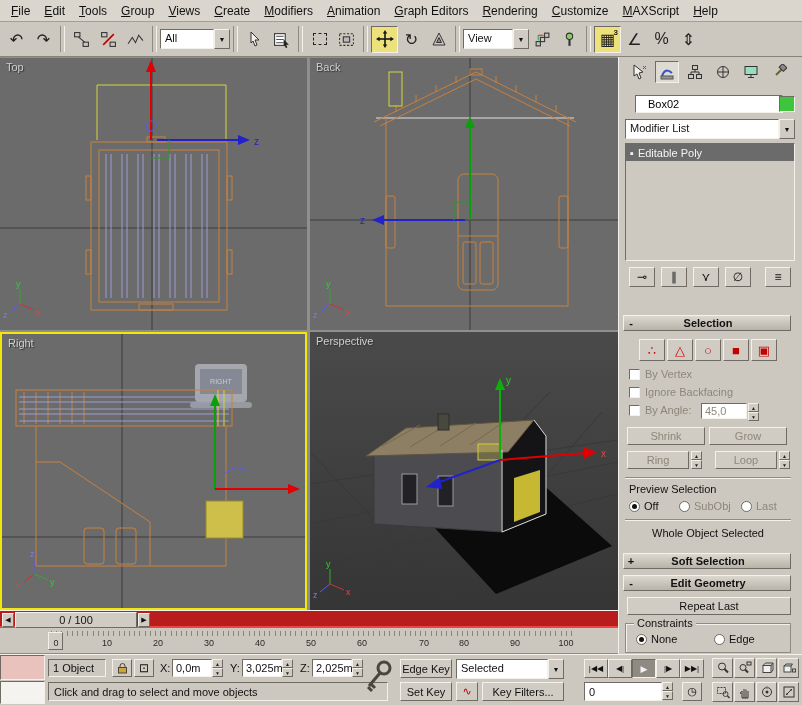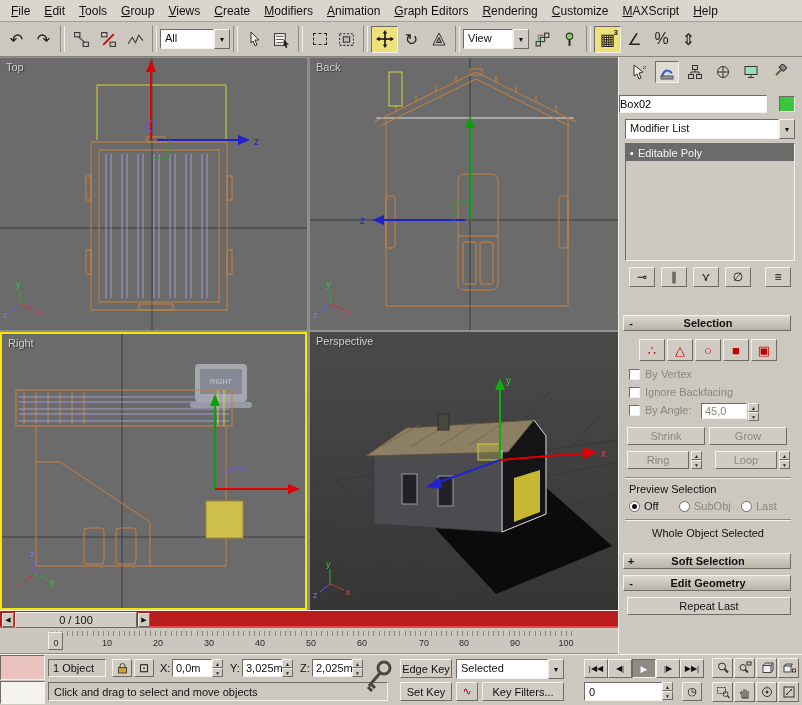--- a/index.html
+++ b/index.html
@@ -446,21 +446,21 @@
           <line x1="5" y1="13.5" x2="11" y2="13.5" stroke="#333"></line>
         </svg>
     </div>
     <div class="tab" style="left:148px;top:4px">
       <svg width="16" height="16" viewBox="0 0 16 16">
           <line x1="5" y1="11" x2="12" y2="4" stroke="#663" stroke-width="2"></line>
           <rect x="9" y="1" width="6" height="5" transform="rotate(45 12 3.5)" fill="#888" stroke="#333"></rect>
         </svg>
     </div>
 
-    <input class="whitefield abs" style="left: 0; top: 38px; width: 148px; height: 18px; padding: 1px 0;" value="Box02">
+    <input class="whitefield abs" style="left: 16px; top: 38px; width: 148px; height: 18px; padding: 1px 12px;" value="Box02">
     <div class="abs sunken" style="left:160px;top:39px;width:16px;height:16px;background:#3dc63d"></div>
 
     <div class="dd abs" style="left:6px;top:62px;width:170px">
       <span class="val">Modifier List</span>
       <span class="arr">▼</span>
     </div>
 
     <div class="abs sunken" style="left:6px;top:86px;width:170px;height:118px;background:#cdc9c0">
       <div style="height:17px;background:#6b6b6b;color:#f4f4f4;display:flex;align-items:center;padding-left:4px;gap:4px">
         <span>▪</span>
@@ -527,20 +527,27 @@
       <span class="pm">+</span>
       <span class="rlabel">Soft Selection</span>
     </div>
     <div class="roll" style="top:518px">
       <span class="pm">-</span>
       <span class="rlabel">Edit Geometry</span>
     </div>
 
     <div class="btn raised abs" style="left:8px;top:540px;width:164px;height:18px">Repeat Last</div>
 
+    <div class="grpbox" style="left:6px;top:566px;width:166px;height:30px">
+      <span class="gl">Constraints</span>
+      <span class="rad on" style="left:10px;top:10px"></span>
+      <span class="lab" style="left:25px;top:9px">None</span>
+      <span class="rad" style="left:88px;top:10px"></span>
+      <span class="lab" style="left:103px;top:9px">Edge</span>
+    </div>
   </div>
 
   <div id="trackbar">
     <div class="btn raised abs" style="left:2px;top:2px;width:12px;height:14px;font-size:7px">◀</div>
     <div class="btn raised abs" style="left:15px;top:1px;width:122px;height:16px">0 / 100</div>
     <div class="btn raised abs" style="left:138px;top:2px;width:12px;height:14px;font-size:7px">▶</div>
   </div>
 
   <div id="ruler">
     <div id="tickstrip"></div>

